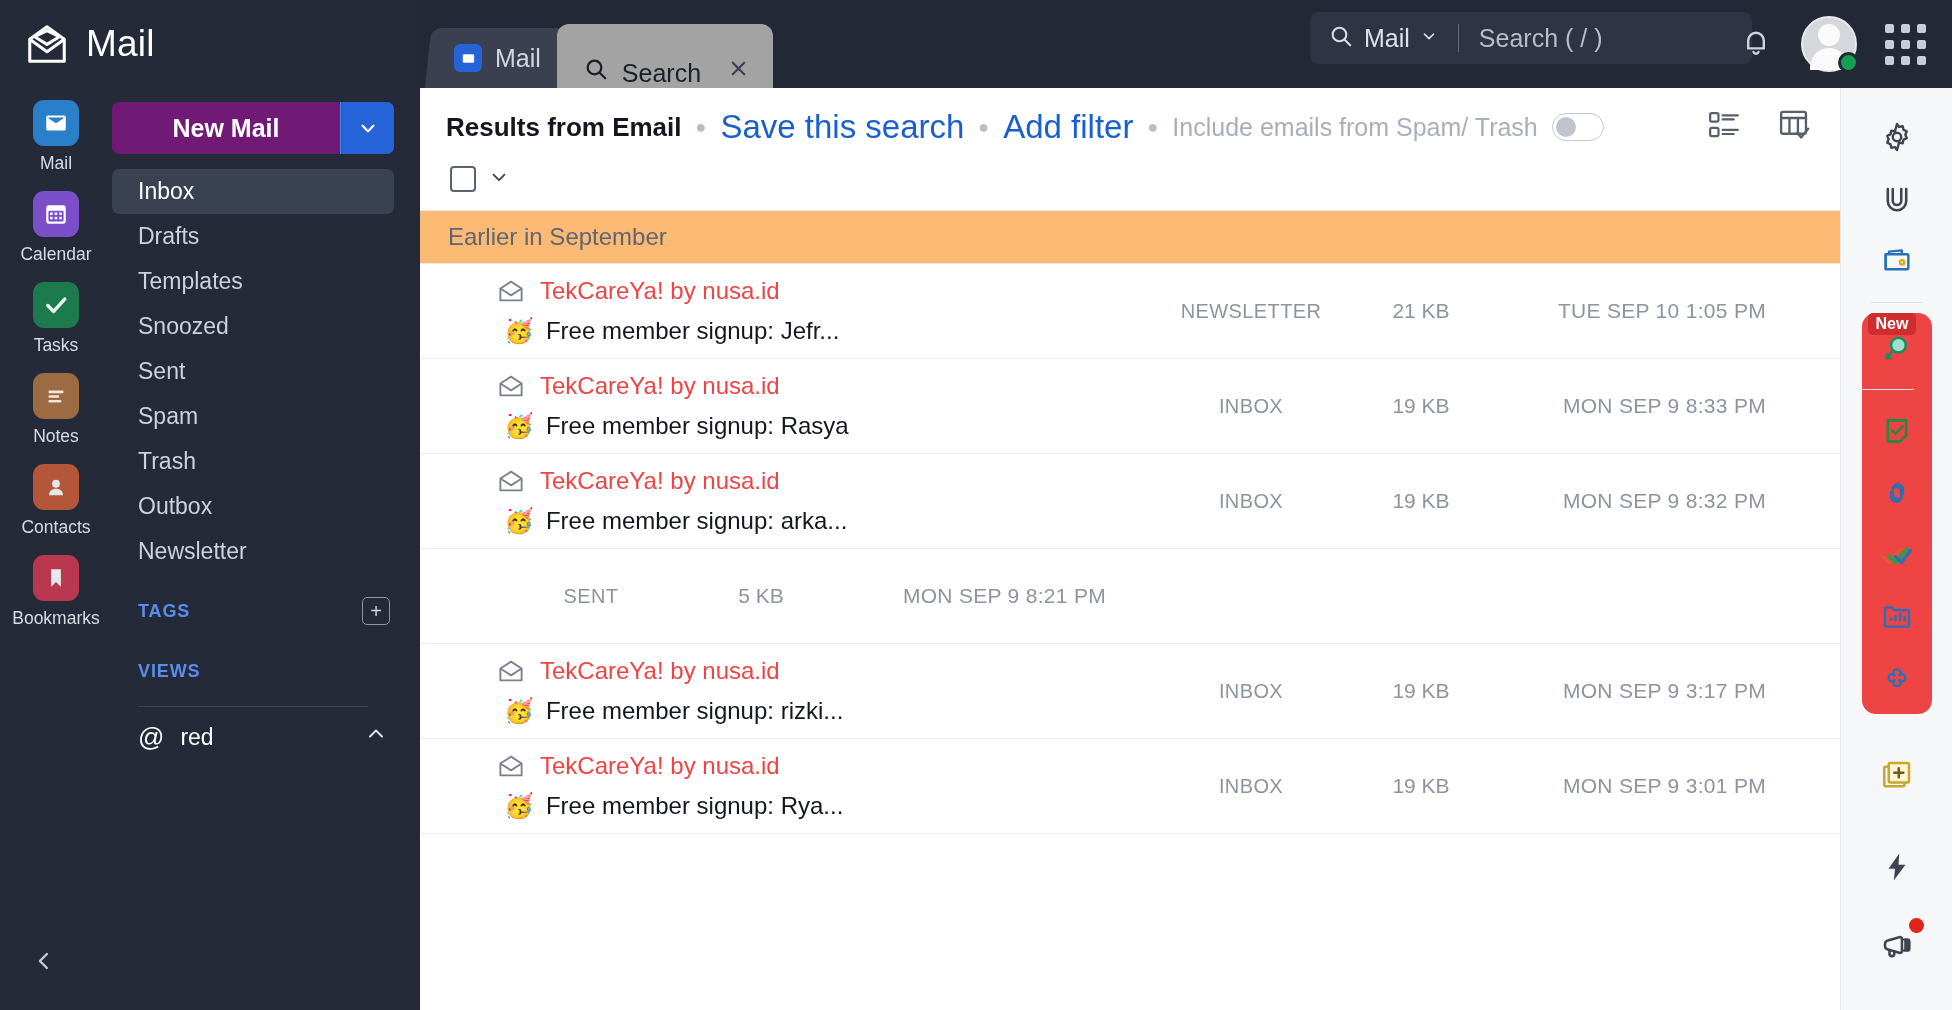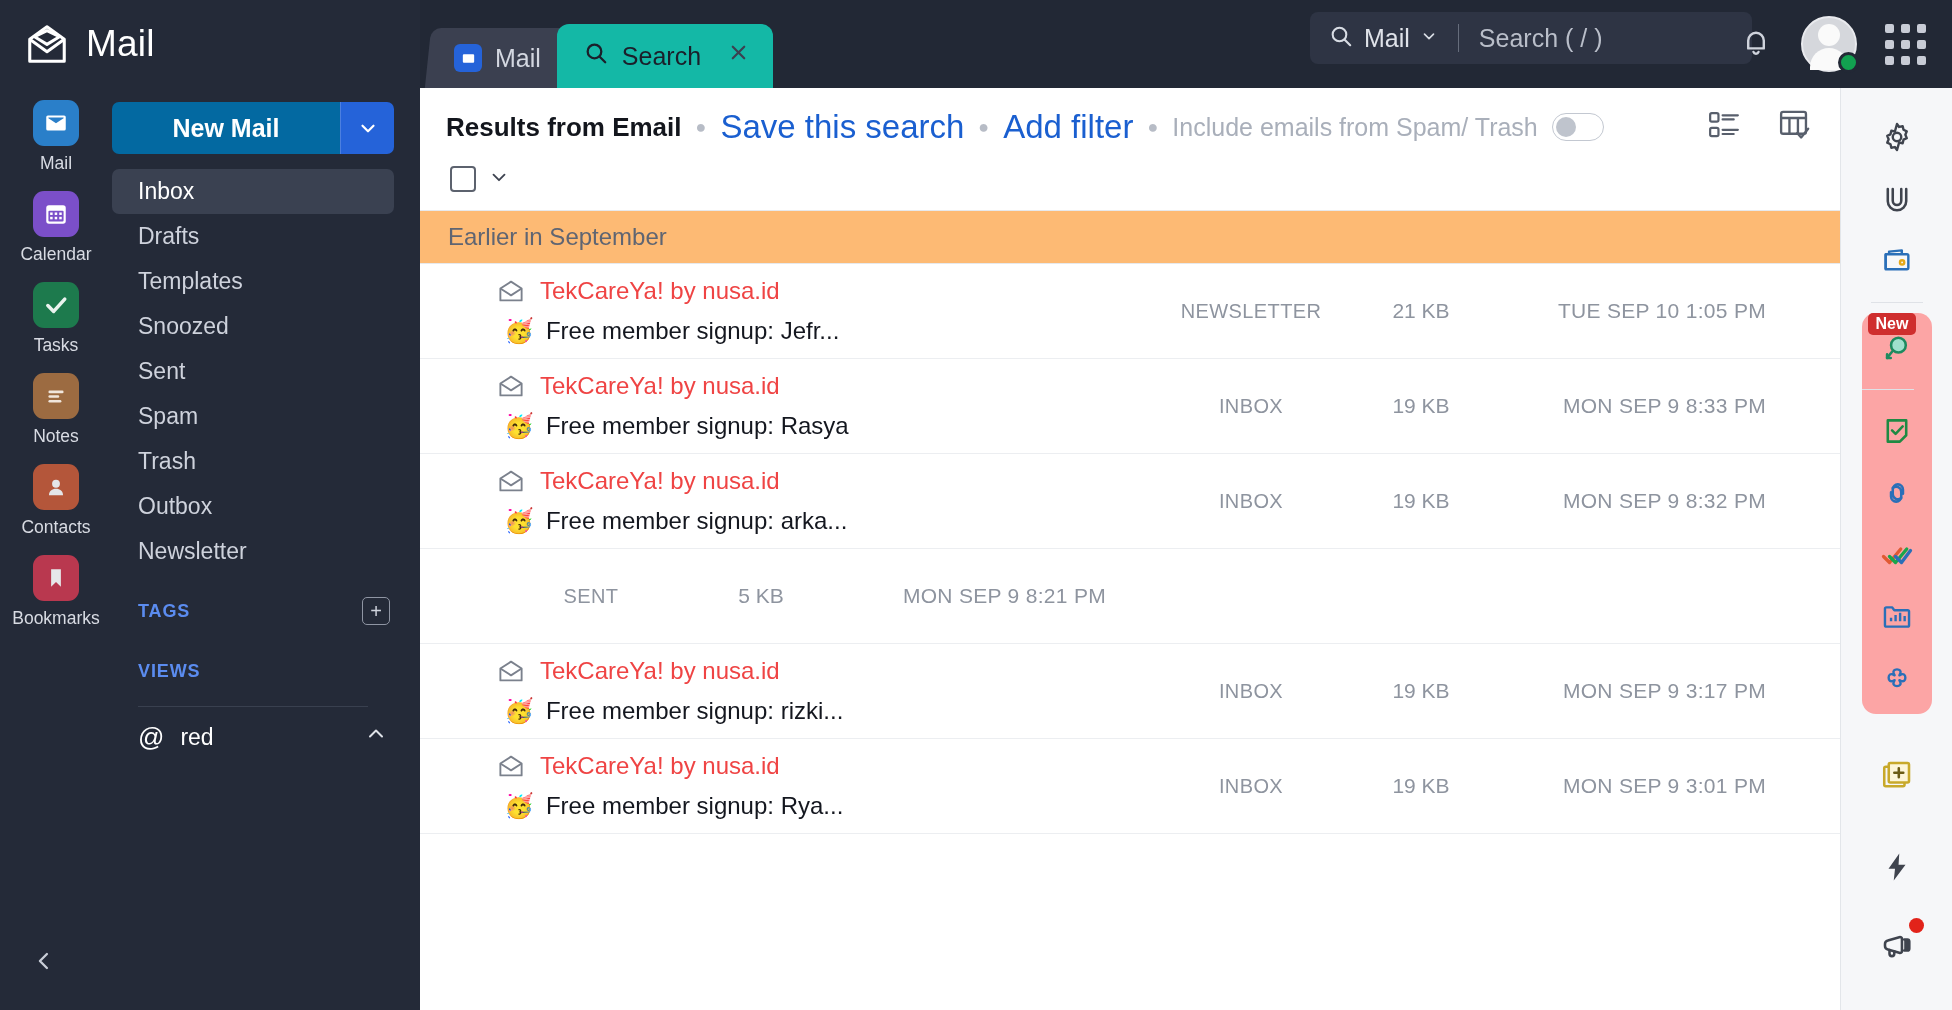--- a/index.html
+++ b/index.html
@@ -41,21 +41,21 @@
     width: 46px; height: 46px; border-radius: 11px;
     display: flex; align-items: center; justify-content: center;
     color: #fff;
   }
   .app-label { margin-top: 7px; color: #d8dbe3; font-size: 17.5px; }
 
   
   #folders { flex: 1; padding-right: 26px; padding-top: 14px; min-width: 0; position: relative;}
   #newmail-row { display: flex; height: 52px; border-radius: 7px; overflow: hidden; }
   #newmail-btn {
-    flex: 1; background: #0369a1; color: #fff;
+    flex: 1; background: #701a75; color: #fff;
     font-size: 25px; font-weight: bold;
     display: flex; align-items: center; justify-content: center;
     cursor: pointer;
   }
   #newmail-caret {
     width: 54px; background: #2563d9; color: #fff;
     display: flex; align-items: center; justify-content: center;
     border-left: 1px solid rgba(255,255,255,.18); cursor: pointer;
   }
   #folder-list { margin-top: 15px; }
@@ -106,24 +106,25 @@
     position: relative;
   }
   .tab.inactive {
     background: #3b4050; color: #d3d7e0;
     border-radius: 10px 14px 0 0;
     transform: skewX(-6deg);
     margin-right: -14px;
   }
   .tab.inactive > * { transform: skewX(6deg); }
   .tab.active {
-    background: #14b8a6; color: #1b1f2a;
+    background: #a3a3a3; color: #1b1f2a;
     border-radius: 12px 12px 0 0;
     height: 64px; z-index: 3;
     padding-right: 22px;
+    align-items: flex-end;
   }
   .tab-mail-icon {
     width: 28px; height: 28px; border-radius: 6px; background: #2563d9;
     display: flex; align-items: center; justify-content: center;
   }
   .tab-close { font-size: 27px; color: #555; margin-left: 12px; cursor: pointer; }
 
   #searchbar {
     position: absolute; left: 890px; top: 12px;
     width: 442px; height: 52px; border-radius: 8px;
@@ -224,21 +225,21 @@
     width: 112px; flex: 0 0 112px; background: #f6f7f9;
     border-left: 1px solid #e3e6ea;
     display: flex; flex-direction: column; align-items: center;
     padding-top: 18px; position: relative;
   }
   .rail-btn {
     width: 70px; height: 62px; display: flex; align-items: center; justify-content: center;
     cursor: pointer; position: relative;
   }
   .rail-sep { width: 52px; height: 1px; background: #dfe2e7; margin: 10px 0; }
-  .rail-group-white { background: #fca5a5; border-radius: 14px; padding: 4px 0; }
+  .rail-group-white { background: #ef4444; border-radius: 14px; padding: 4px 0; }
   .new-badge {
     position: absolute; top: -4px; left: 6px;
     background: #cf2e2e; color: #fff; font-size: 16px; font-weight: bold;
     padding: 2px 8px; border-radius: 5px; z-index: 2;
   }
   .red-dot {
     position: absolute; top: 4px; right: 8px;
     width: 15px; height: 15px; border-radius: 50%; background: #e2231a;
   }
   #rail-spacer { flex: 1; }

